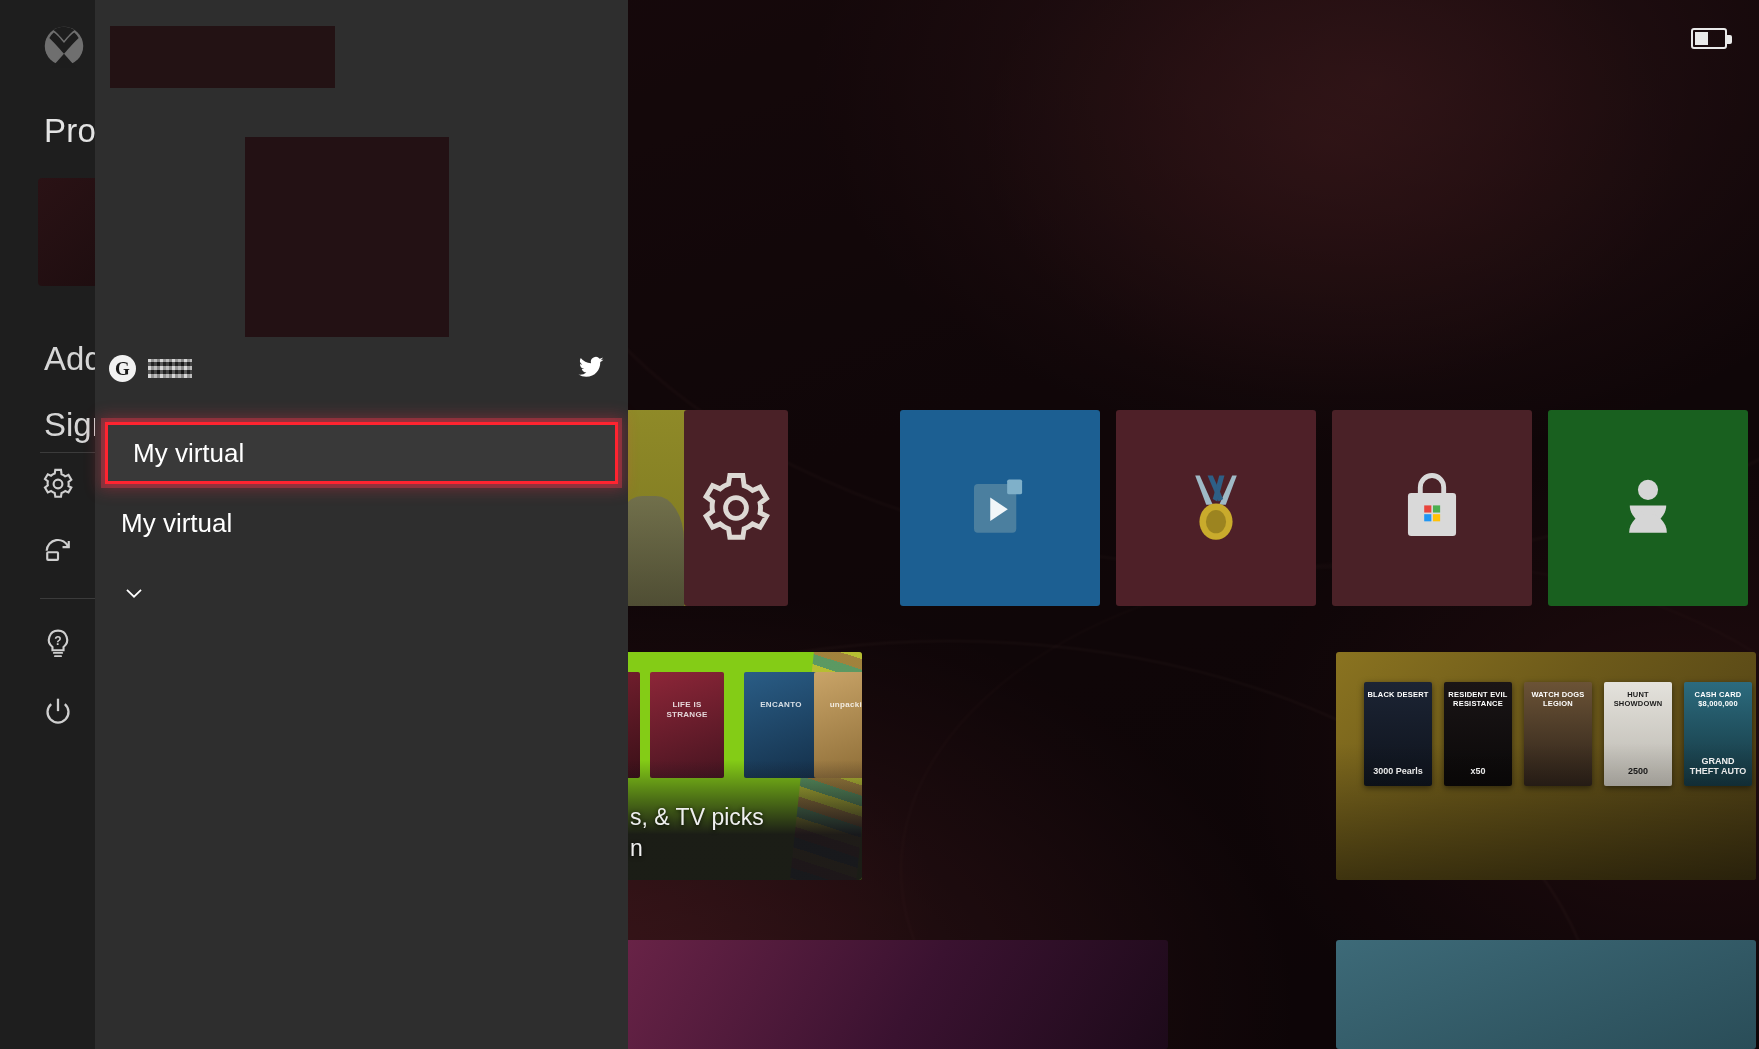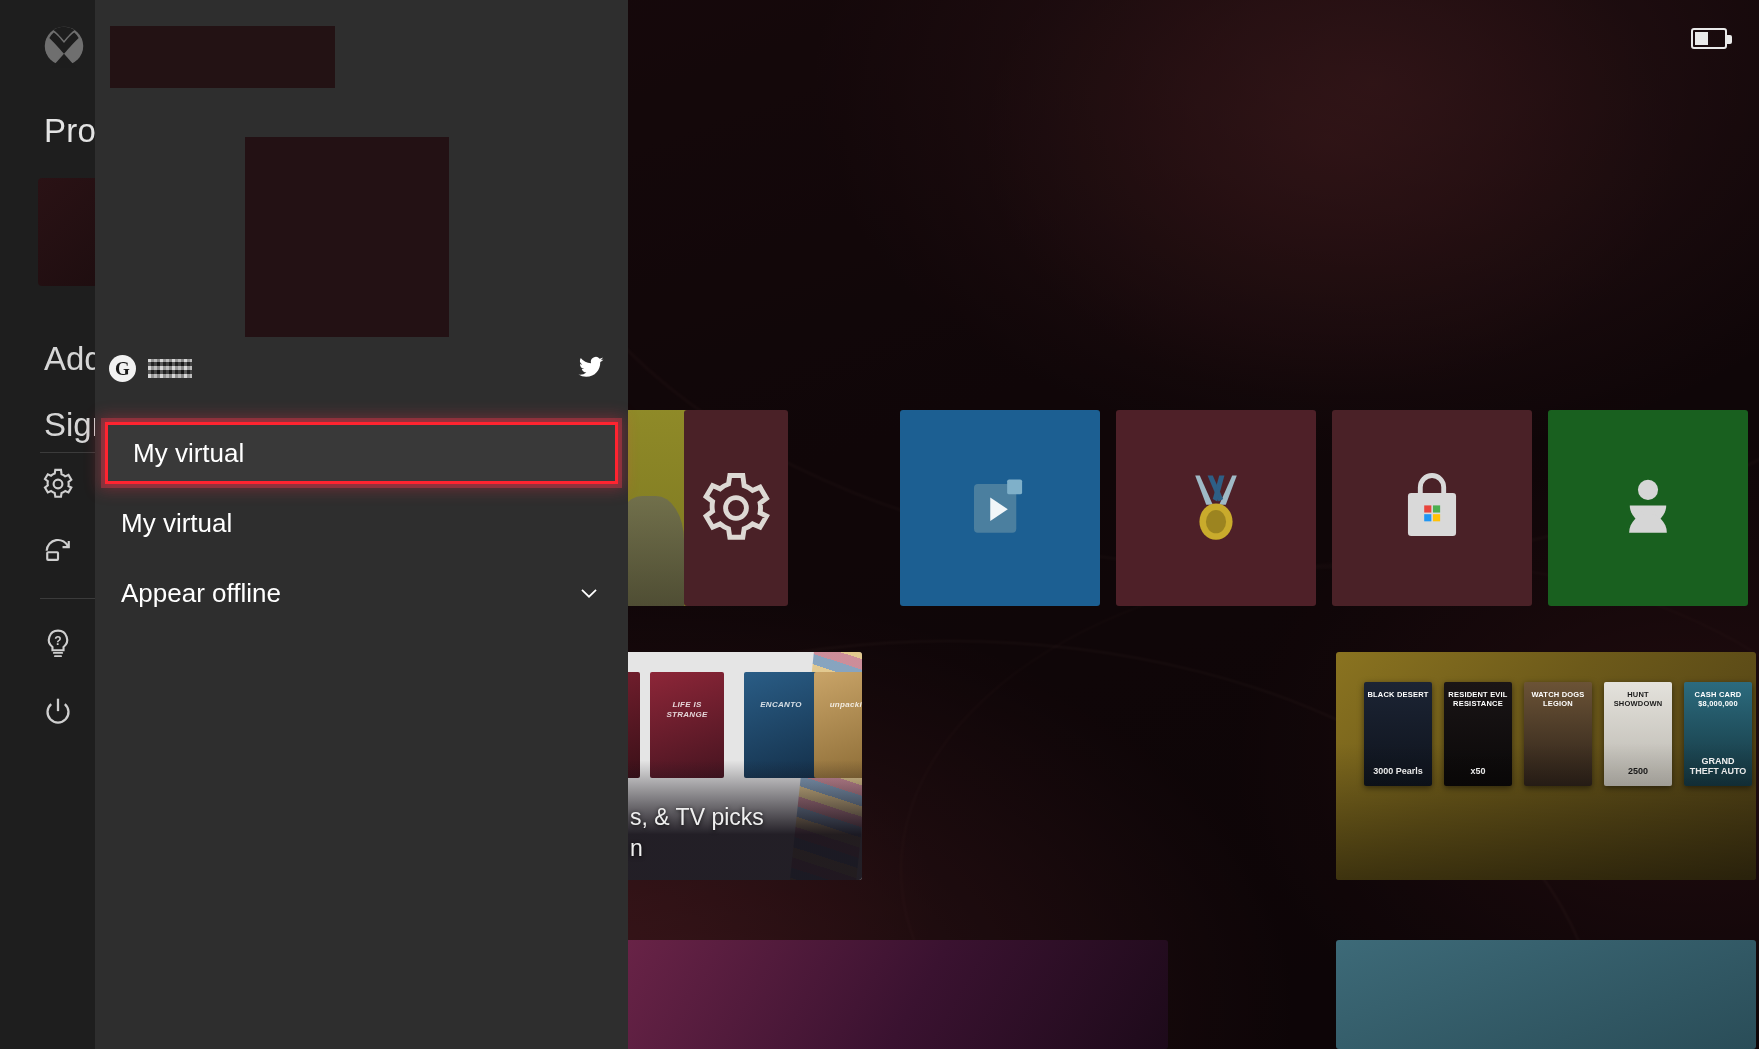--- a/index.html
+++ b/index.html
@@ -196,21 +196,21 @@
 
   .tile-caption {
     position: absolute; left: 22px; bottom: 16px;
     color: #efefef; font-size: 23px; font-weight: 300;
     text-shadow: 0 1px 4px rgba(0,0,0,.85);
     line-height: 1.35;
   }
   .tile-caption .sub { display:block; }
 
   
-  .tv-art { position:absolute; inset:0; background:#e5e5e5;font-style:italic; }
+  .tv-art { position:absolute; inset:0; background:#84cc16; }
   .poster { position:absolute; top:20px; width:74px; height:106px; border-radius:2px; }
   .p1 { left:-42px; background:linear-gradient(160deg,#7a2030,#3a1018); }
   .p2 { left:42px;  background:linear-gradient(160deg,#8d2638,#461420); }
   .p3 { left:124px; background:linear-gradient(160deg,#2a5d86,#14304a);margin-left:12px; }
   .p4 { left:206px; background:linear-gradient(160deg,#c9a468,#8a6a34); }
   .p-label {
     position:absolute; left:4px; right:4px; top:28px;
     text-align:center; font-size:8px; font-weight:700;
     color:rgba(255,255,255,.82); letter-spacing:.3px; line-height:1.2;
   }
@@ -470,21 +470,20 @@
       <div class="menu-item selected">
         <span class="label">My virtual</span>
       </div>
 
       <div class="menu-item">
         <span class="label">My virtual</span>
       </div>
 
 
       <div class="menu-item">
-        <span class="label">Appear offline</span>
         <svg class="chev" viewBox="0 0 24 24" fill="none" stroke="#ffffff" stroke-width="1.6">
           <path d="M5.5 9.2L12 15.4l6.5-6.2"></path>
         </svg>
       </div>
     </div>
   </div>
 
 </div>
 
 </body></html>

